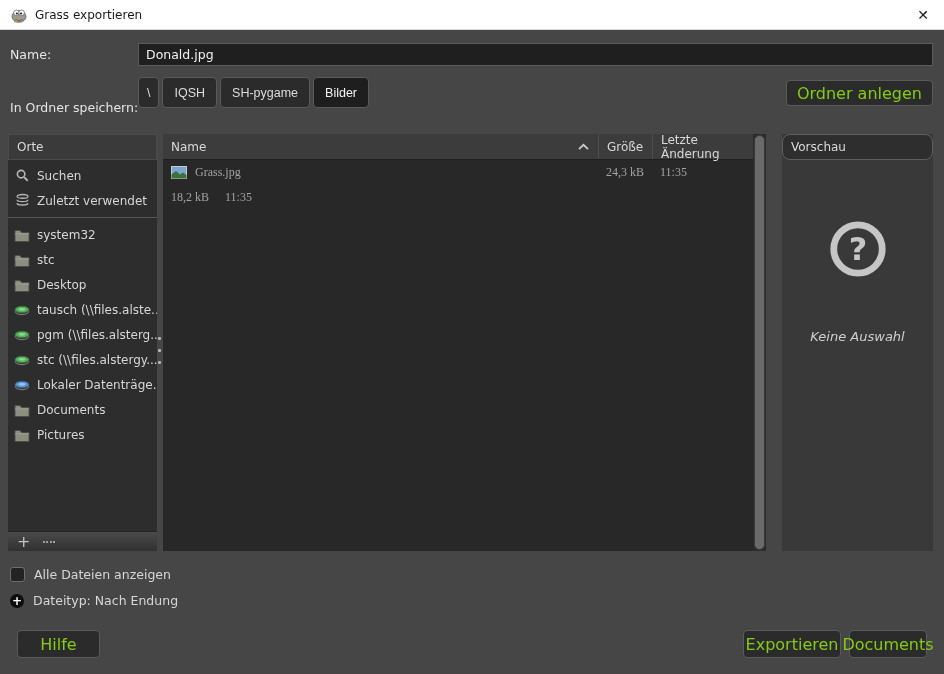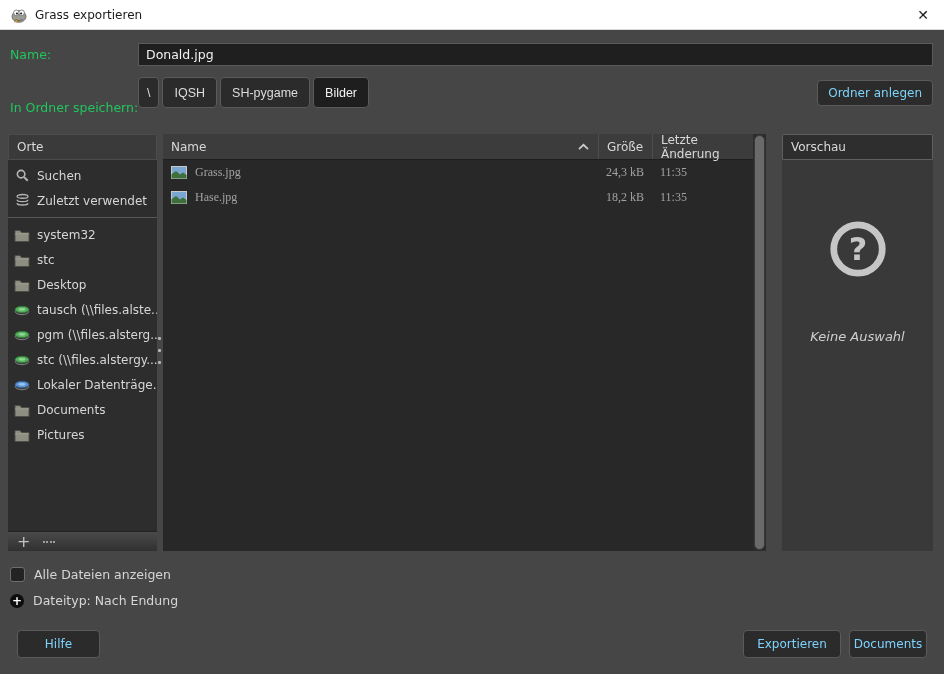--- a/index.html
+++ b/index.html
@@ -9,35 +9,35 @@
   .window { position: relative; width: 944px; height: 674px; background: #464646; }
 
   
   .titlebar { position: absolute; top: 0; left: 0; right: 0; height: 30px; background: #ffffff;
               border-bottom: 1px solid #d9d9d9; display: flex; align-items: center; padding: 0 10px; gap: 7px; }
   .titlebar .title { color: #1a1a1a; font-size: 12px; }
   .close-btn { margin-left: auto; width: 22px; height: 22px; display: flex; align-items: center; justify-content: center;
                color: #1a1a1a; font-size: 14px; cursor: default; }
 
   
-  .label { position: absolute; color: #22c55e; font-size: 12.5px; }
+  .label { position: absolute; color: #e5e5e5; font-size: 12.5px; }
   .name-label { left: 10px; top: 47px; }
   .name-input { position: absolute; left: 138px; top: 43px; width: 795px; height: 23px;
                 background: #1f1f1f; border: 1px solid #5a5a5a; color: #f0f0f0; padding: 0 7px;
                 font-family: inherit; font-size: 12.5px; outline: none; }
   .folder-label { left: 10px; top: 100px; }
 
   .breadcrumb { position: absolute; left: 138px; top: 77px; height: 31px; display: flex; gap: 3px; }
   .crumb { background: #2b2b2b; border: 1px solid #5a5a5a; border-radius: 4px; color: #dcdcdc;
            padding: 0 11px; display: flex; align-items: center; font-size: 12.5px; cursor: default; }
   .crumb.root { padding: 0 8px; }
   .crumb.active { font-weight: normal; background: #1e1e1e; color: #f2f2f2; }
 
-  .btn { background: #2b2b2b; border: 1px solid #5a5a5a; border-radius: 4px; color: #7dd3fc;
-         font-size: 12px; display: flex; align-items: center; justify-content: center; cursor: default;
+  .btn { background: #2b2b2b; border: 1px solid #5a5a5a; border-radius: 4px; color: #84cc16;
+         font-size: 16px; display: flex; align-items: center; justify-content: center; cursor: default;
          font-family: inherit; }
   .create-folder { position: absolute; right: 11px; top: 80px; height: 26px; padding: 0 10px; }
 
   
   .sidebar { position: absolute; left: 8px; top: 134px; width: 149px; height: 417px;
              background: #2d2d2d; display: flex; flex-direction: column; }
   .panel-header { height: 26px; background: #3a3a3a; border: 1px solid #4b4b4b; display: flex;
                   align-items: center; padding: 0 8px; color: #dadada; flex: none; }
   .side-list { flex: 1; overflow: hidden; padding-top: 3px; }
   .side-item { height: 25px; display: flex; align-items: center; gap: 7px; padding: 0 6px; white-space: nowrap; overflow: hidden; }
@@ -67,21 +67,21 @@
   .fl-row { height: 25px; display: flex; align-items: center; color: #a3a3a3; cursor: default; font-family: Liberation Serif, serif; }
   .cell-name { flex: 1; display: flex; align-items: center; gap: 8px; padding: 0 8px; overflow: hidden; }
   .cell-size { width: 54px; padding: 0 8px; }
   .cell-mod  { width: 101px; padding: 0 8px; }
   .fl-scroll { flex: none; width: 13px; background: #2c2c2c; padding: 1px 1px; }
   .fl-thumb { width: 100%; height: 100%; background: #6a6a6a; border: 1px solid #393939; border-radius: 6px; }
 
   
   .preview { position: absolute; left: 782px; top: 134px; width: 151px; height: 417px;
              background: #393939; display: flex; flex-direction: column; align-items: center; }
-  .preview .panel-header { align-self: stretch; background: #2e2e2e; border: 1px solid #5f5f5f; border-radius: 1px; }
+  .preview .panel-header { align-self: stretch; background: #2e2e2e; border: 1px solid #5f5f5f; border-radius: 8px; }
   .preview-icon { margin-top: 58px; }
   .preview-empty { margin-top: 46px; font-style: italic; color: #cfcfcf; font-size: 13px; }
 
   
   .opt-row { position: absolute; left: 10px; display: flex; align-items: center; gap: 9px; color: #d6d6d6; font-size: 12.5px; }
   .opt-check { top: 567px; }
   .opt-expand { top: 593px; }
   .checkbox { width: 15px; height: 15px; background: #232323; border: 1px solid #6d6d6d; border-radius: 3px; cursor: default; }
   .expander-plus { width: 14px; height: 14px; background: #0d0d0d; border-radius: 50%; color: #ffffff;
                    display: flex; align-items: center; justify-content: center; font-size: 12px; font-weight: bold;
@@ -286,29 +286,20 @@
               <path d="M0.5 8.2 L5 5 L9 8.6 L12 6.6 L15.5 9 V12.5 H0.5 Z" fill="#3f6f3a"></path>
             </svg>
           </span>
           <span>Grass.jpg</span>
         </div>
         <div class="cell-size">24,3 kB</div>
         <div class="cell-mod">11:35</div>
       </div>
 
       <div class="fl-row">
-        <div class="cell-name">
-          <span style="display:flex">
-            <svg width="16" height="13" viewBox="0 0 16 13">
-              <rect x="0.5" y="0.5" width="15" height="12" fill="#7aa7d0" stroke="#c9c9c9"></rect>
-              <path d="M0.5 8.2 L5 5 L9 8.6 L12 6.6 L15.5 9 V12.5 H0.5 Z" fill="#3f6f3a"></path>
-            </svg>
-          </span>
-          <span>Hase.jpg</span>
-        </div>
         <div class="cell-size">18,2 kB</div>
         <div class="cell-mod">11:35</div>
       </div>
     </div>
 
     <div class="fl-scroll">
       <div class="fl-thumb"></div>
     </div>
   </div>
 

